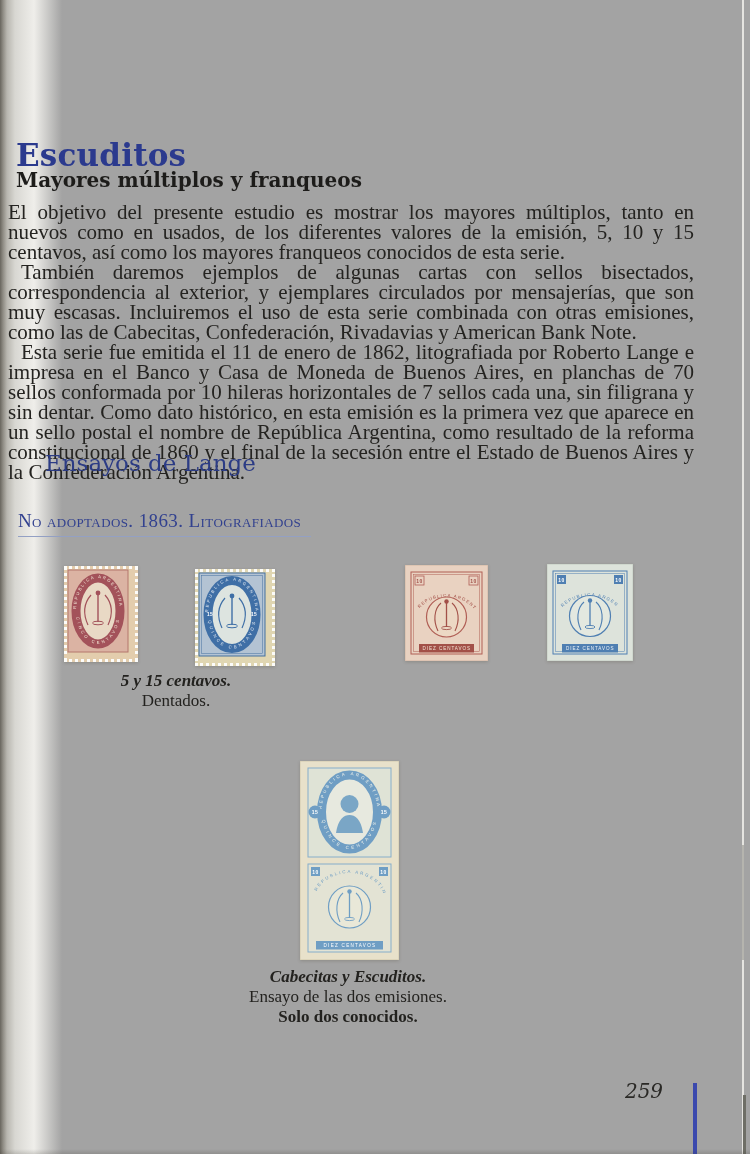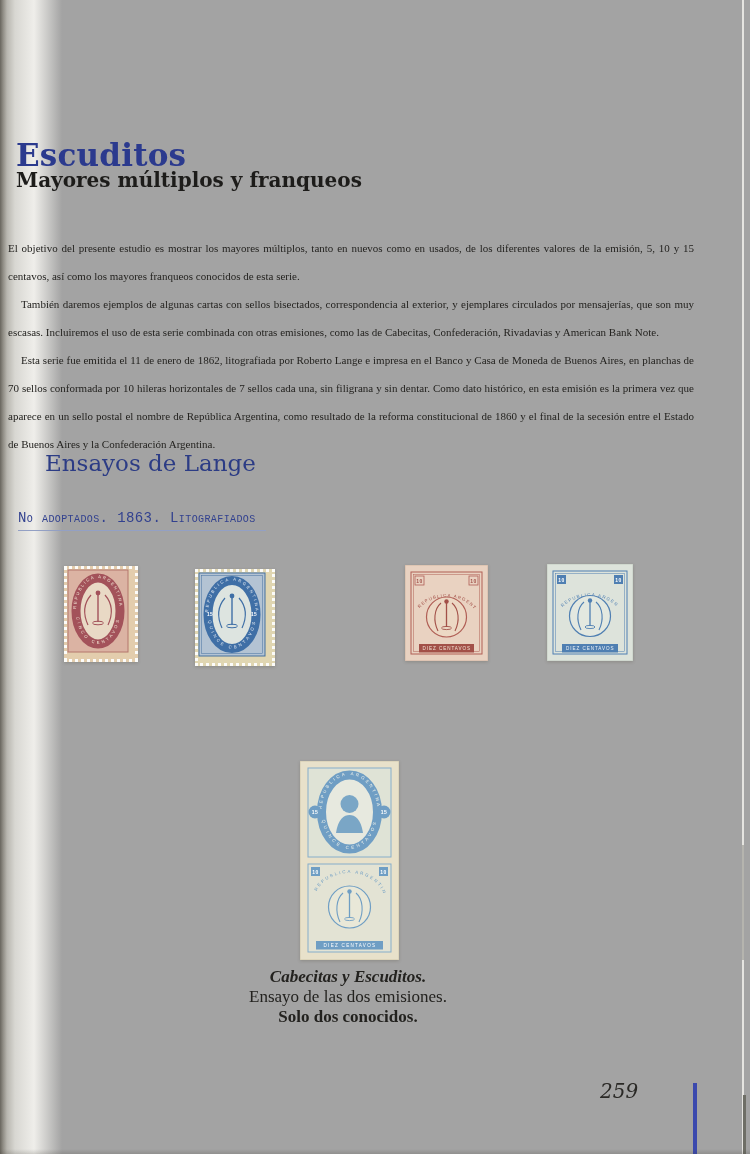--- a/index.html
+++ b/index.html
@@ -16,48 +16,48 @@
   .edge-line-mid{position:absolute;left:742px;top:845px;width:2px;height:115px;background:#b5b4ae;}
   .edge-line-bot{position:absolute;left:743px;top:1095px;width:3px;height:59px;background:#6e6e66;}
   .bottom-shade{position:absolute;left:0;bottom:0;width:100%;height:5px;background:linear-gradient(to top,rgba(60,58,50,.18),rgba(60,58,50,0));}
 
   .title{position:absolute;left:16px;top:116px;font-family:"DejaVu Serif",serif;
     font-size:31px;color:var(--heading-blue,#2b3a8e);letter-spacing:.2px;}
   .subtitle{position:absolute;left:16px;top:151px;font-family:"DejaVu Serif",serif;
     font-size:20px;color:#1d1c1a;}
 
   .body-text{position:absolute;left:8px;top:202px;width:686px;
-    font-size:11px;line-height:28px;text-align:justify;color:#242320;margin-top:32px;}
+    font-size:21px;line-height:20px;text-align:justify;color:#242320;}
   .body-text p{margin:0;text-indent:13px;}
   .body-text p.first{text-indent:0;}
 
   .section-heading{position:absolute;left:18px;top:450px;font-family:"DejaVu Serif",serif;
     font-size:23px;color:var(--section-blue,#2c3c85);margin-left:27px;}
   .section-subheading{position:absolute;left:18px;top:510px;
-    font-family:Liberation Mono, monospace;font-size:14px;font-variant:small-caps;
+    font-family:Liberation Serif, serif;font-size:19px;font-variant:small-caps;
     color:var(--subheading-blue,#32418f);letter-spacing:.4px;
     padding:0 10px 4px 0;border-bottom:1.5px solid var(--underline-blue,#93a0c4);}
 
   .stamp{position:absolute;box-shadow:0 1px 3px rgba(80,70,50,.25);}
   .perf{border:3px dotted #fcfcfa;}
   .s1{left:64px;top:566px;width:68px;height:90px;background:#e3cdad;}
   .s2{left:195px;top:569px;width:74px;height:91px;background:#e0d6b2;}
   .s3{left:405px;top:565px;width:83px;height:96px;}
   .s4{left:547px;top:564px;width:86px;height:97px;}
   .s5{left:300px;top:761px;width:99px;height:199px;}
   .stamp svg{display:block;}
 
   .caption{position:absolute;text-align:center;font-size:17px;line-height:20px;color:#23221f;}
   .cap1{left:64px;top:671px;width:224px;}
   .cap2{left:424px;top:671px;width:204px;}
   .cap3{left:228px;top:967px;width:240px;}
   .cap-title{font-style:italic;font-weight:bold;}
   .cap-bold{font-weight:bold;text-align:center;}
 
-  .page-number{position:absolute;left:600px;top:1079px;width:88px;text-align:left;
+  .page-number{position:absolute;left:600px;top:1079px;width:88px;text-align:center;
     font-family:"DejaVu Serif",serif;font-style:italic;font-size:20px;color:#2a2926;}
   .page-bar{position:absolute;left:693px;top:1083px;width:4px;height:71px;
     background:var(--page-bar-blue,#3b49ad);}
 
   .arc-txt{font-family:"Liberation Sans",sans-serif;letter-spacing:.4px;}
 </style>
 </head>
 <body>
 
 <div class="page">
@@ -120,20 +120,24 @@
       <g stroke="#3f6fa6" fill="none">
         <path d="M 24 56 C 19 45 20 34 27 26" stroke-width="1.2"></path>
         <path d="M 44 56 C 49 45 48 34 41 26" stroke-width="1.2"></path>
         <line x1="34" y1="26" x2="34" y2="53" stroke-width="1.4"></line>
         <circle cx="34" cy="24" r="2.4" fill="#3f6fa6" stroke="none"></circle>
         <ellipse cx="34" cy="54" rx="5.5" ry="1.8" stroke-width="1"></ellipse>
       </g>
     </svg>
   </div>
 
+  <div class="caption cap1">
+    <div class="cap-title">5 y 15 centavos.</div>
+    <div>Dentados.</div>
+  </div>
 
   <div class="stamp s3">
     <svg width="83" height="96" viewBox="0 0 83 96">
       <rect x="0" y="0" width="83" height="96" fill="#e9d2c1" stroke="#d3b7a4" stroke-width="1"></rect>
       <rect x="6" y="7" width="71" height="82" fill="none" stroke="#b05e55" stroke-width="1"></rect>
       <rect x="8.5" y="9.5" width="66" height="77" fill="none" stroke="#b05e55" stroke-width="0.5"></rect>
       <rect x="10" y="11" width="9" height="9" fill="none" stroke="#b05e55" stroke-width="0.8"></rect>
       <rect x="64" y="11" width="9" height="9" fill="none" stroke="#b05e55" stroke-width="0.8"></rect>
       <text x="14.5" y="17.8" font-size="5" font-weight="bold" fill="#a25048" text-anchor="middle" class="arc-txt">10</text>
       <text x="68.5" y="17.8" font-size="5" font-weight="bold" fill="#a25048" text-anchor="middle" class="arc-txt">10</text>

